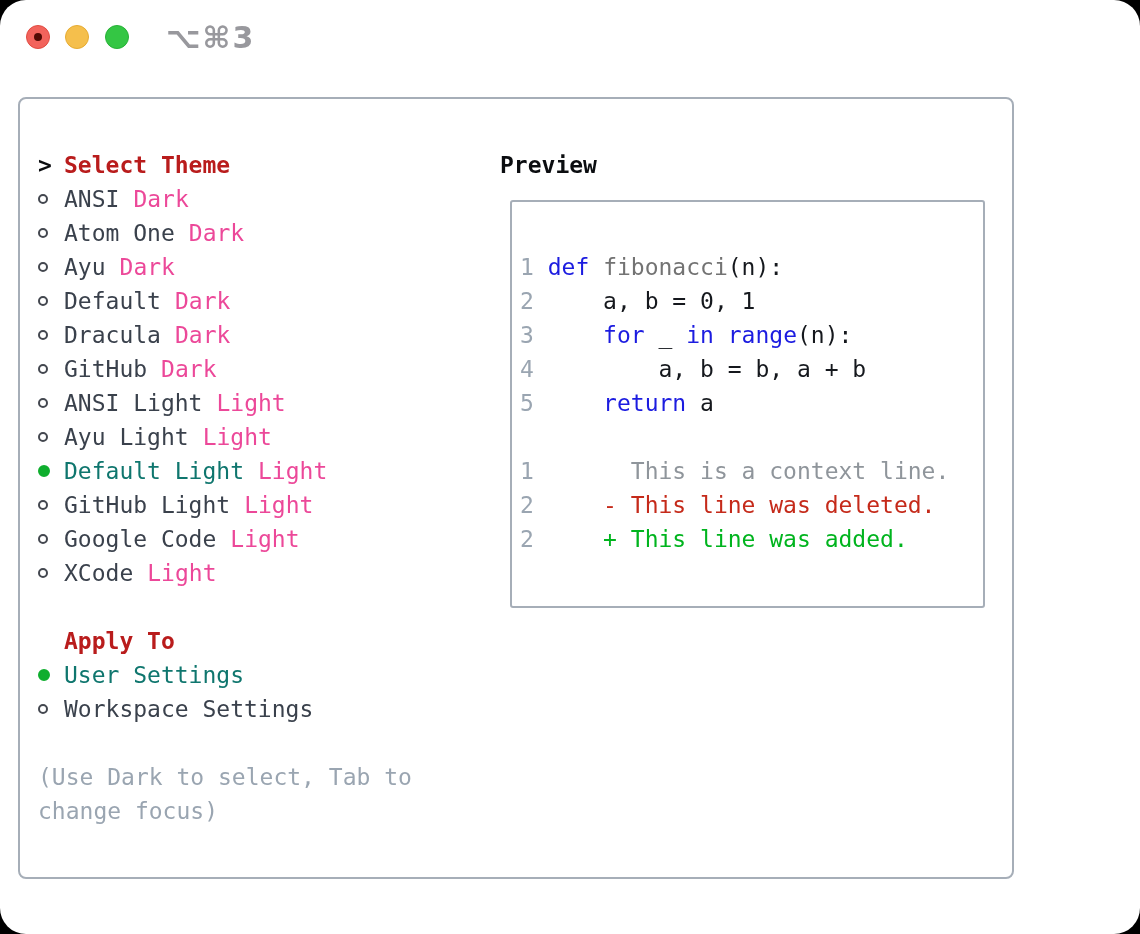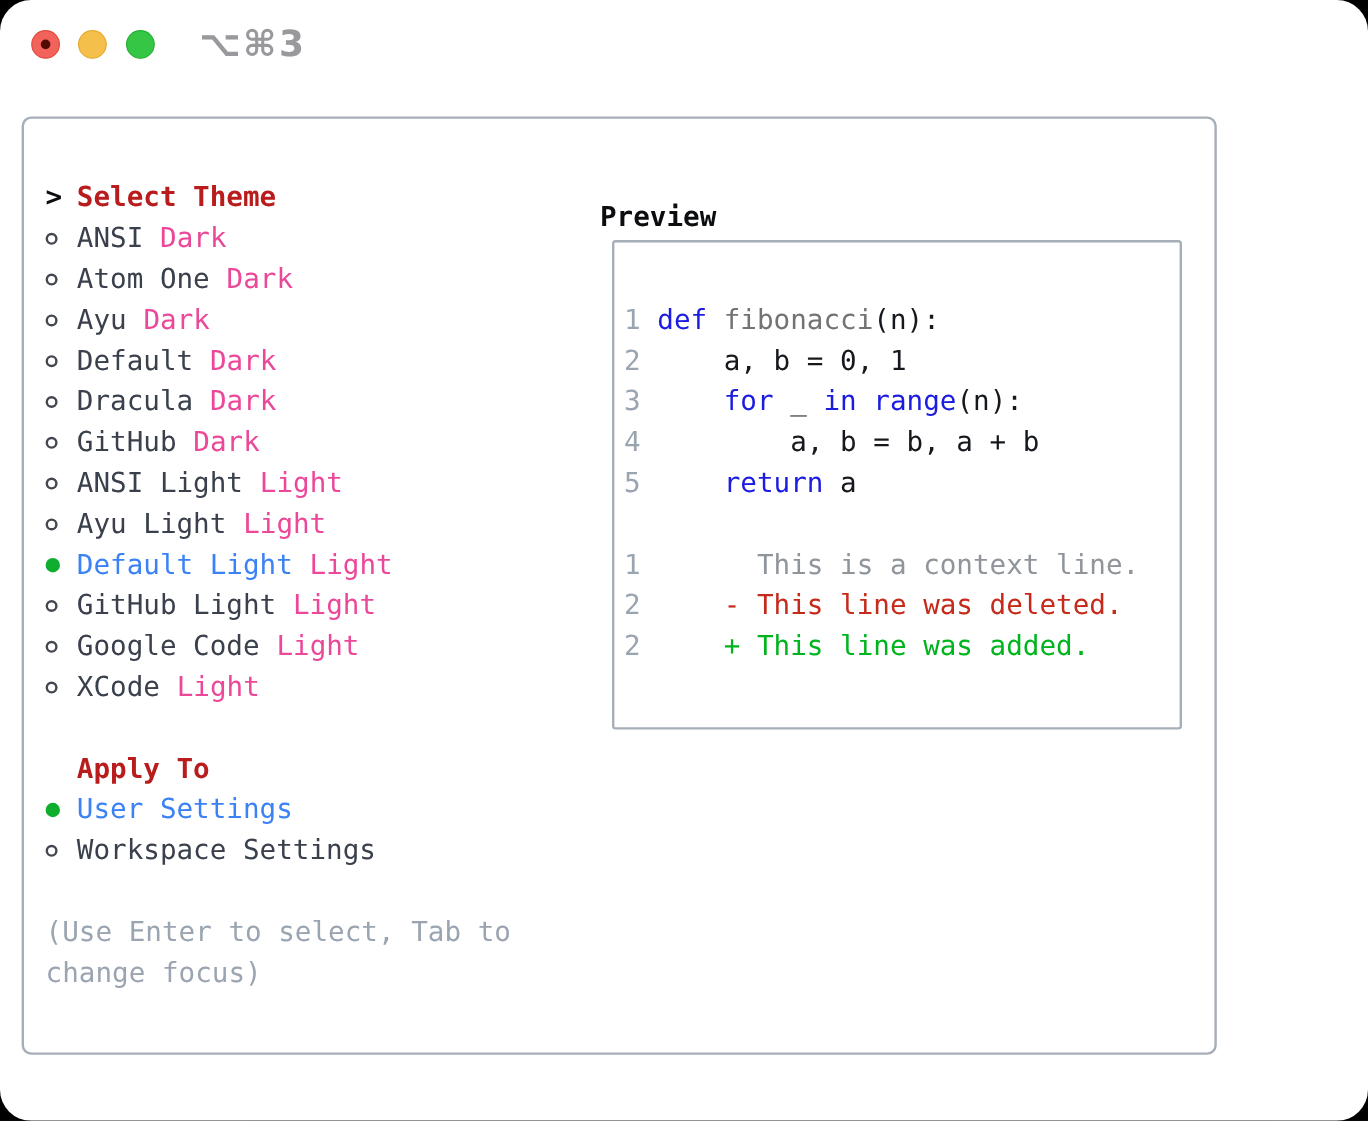--- a/index.html
+++ b/index.html
@@ -28,28 +28,28 @@
   }
   
   .left-col { position:absolute; left:38px; top:148px; font-size:23px; line-height:34px; }
   .row { display:flex; align-items:center; height:34px; white-space:pre; }
   .marker { width:26px; display:flex; align-items:center; flex:none; }
   .hdr-marker { font-weight:bold; color:#0b0d10; }
   .hdr-label  { font-weight:bold; color:#b91c1c; }
   .circle { width:10px; height:10px; border:2px solid #43474f; border-radius:50%; display:inline-block; }
   .circle.sel { width:12px; height:12px; background:#0fae2e; border-color:#0fae2e; }
   .name { color:#3a414c; }
-  .name.sel-text { color:#3b82f6;text-align:right; }
+  .name.sel-text { color:#0f766e;text-align:right; }
   .variant { color:#ec4899; margin-left:14px; }
   .spacer { height:34px; }
   .hint { width:440px; color:#9aa5b1; font-size:23px; line-height:34px; }
   
   .preview-title {
     position:absolute; left:500px; top:148px; height:34px; line-height:34px;
-    font-size:23px; font-weight:bold; color:#0b0d10;margin-top:16px;
+    font-size:23px; font-weight:bold; color:#0b0d10;
   }
   .preview-box {
     position:absolute; left:510px; top:200px; width:475px; height:408px;
     border:2px solid #a6aeb8; border-radius:3px; background:#fff;
   }
   .code { position:absolute; left:520px; top:250px; font-size:23px; line-height:34px; white-space:pre; color:#15181d; }
   .cl { height:34px; }
   .ln { color:#9aa5b1; }
   .c-keyword  { color:#1c1ce0; }
   .c-function { color:#737373;text-align:right; }
@@ -97,20 +97,20 @@
       <span class="hdr-label">Apply To</span>
     </div>
 
     <div>
         <div class="row"><span class="marker"><span class="circle sel"></span></span><span class="name sel-text">User Settings</span></div>
         <div class="row"><span class="marker"><span class="circle"></span></span><span class="name">Workspace Settings</span></div>
       </div>
 
     <div class="spacer"></div>
 
-    <div class="hint">(Use Enter to select, Tab to change focus)</div>
+    <div class="hint">(Use Dark to select, Tab to change focus)</div>
   </div>
 
   <div class="preview-title">Preview</div>
   <div class="preview-box"></div>
   <div class="code"><div class="cl"><span class="ln">1</span> <span class="c-keyword">def</span><span> </span><span class="c-function">fibonacci</span><span>(n):</span></div><div class="cl"><span class="ln">2</span> <span>    a, b = 0, 1</span></div><div class="cl"><span class="ln">3</span> <span>    </span><span class="c-keyword">for</span><span> _ </span><span class="c-keyword">in</span><span> </span><span class="c-keyword">range</span><span>(n):</span></div><div class="cl"><span class="ln">4</span> <span>        a, b = b, a + b</span></div><div class="cl"><span class="ln">5</span> <span>    </span><span class="c-keyword">return</span><span> a</span></div><div class="cl"><span class="ln"></span> </div><div class="cl"><span class="ln">1</span> <span class="c-context">      This is a context line.</span></div><div class="cl"><span class="ln">2</span> <span class="c-deleted">    - This line was deleted.</span></div><div class="cl"><span class="ln">2</span> <span class="c-added">    + This line was added.</span></div></div>
 
 </div>
 
 </body></html>

